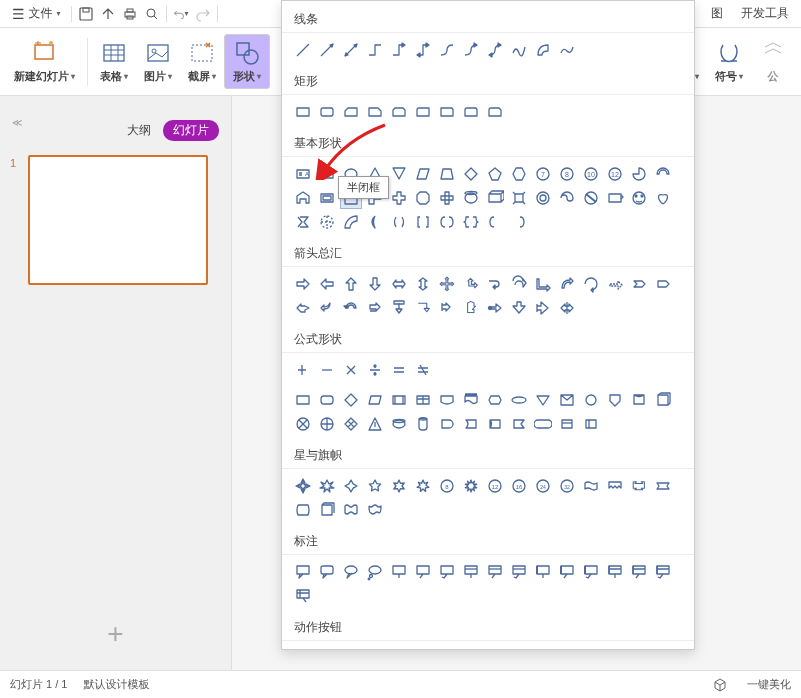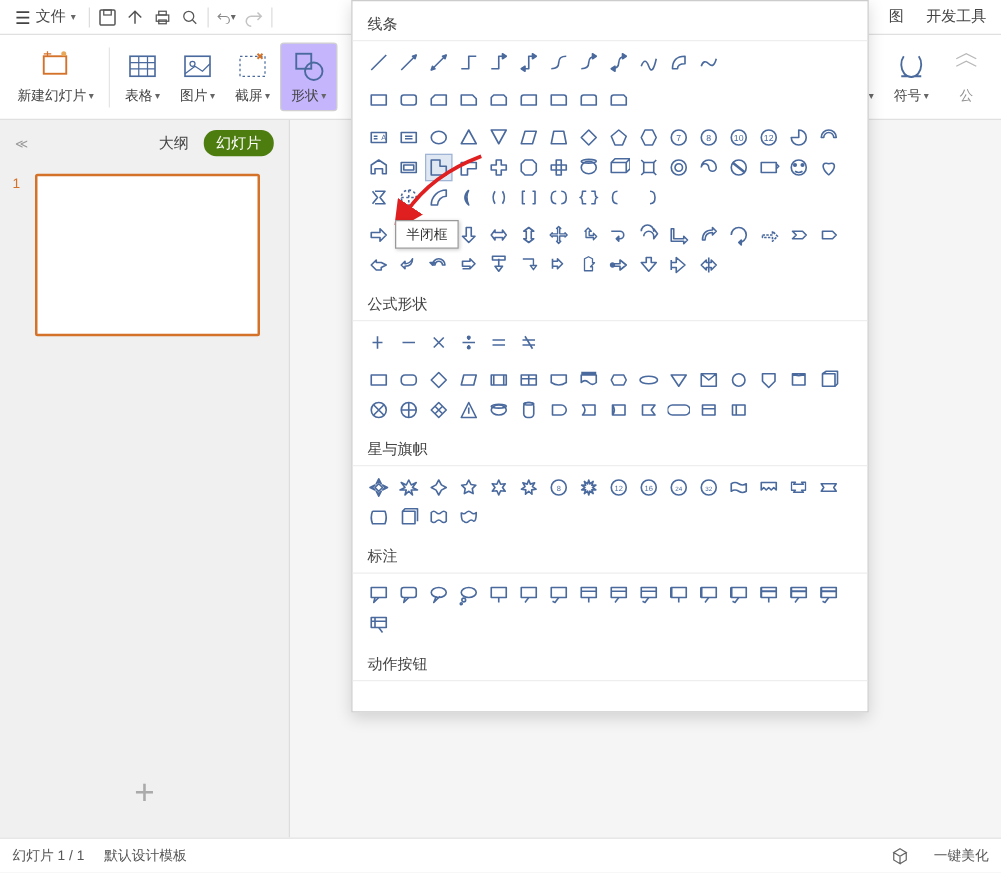--- a/index.html
+++ b/index.html
@@ -41,20 +41,21 @@
     display: flex;
     align-items: center;
     padding: 0 6px;
   }
   .ribbon-group {
     display: flex;
     flex-direction: column;
     align-items: center;
     padding: 2px 8px;
     color: #444;
+    font-weight: bold;
   }
   .ribbon-group svg, .ribbon-group .ribbon-icon { width: 28px; height: 28px; }
   .ribbon-label { font-size: 11px; margin-top: 2px; display:flex; align-items:center; gap:2px;}
   .ribbon-sep { width: 1px; height: 48px; background: #e5e5e5; margin: 0 4px; }
   .ribbon-active {
     background: #c4b5fd;
     border: 1px solid #d0d0d0;
     border-radius: 3px;
     padding: 4px 8px;
   }
@@ -72,23 +73,23 @@
     display: flex;
     flex-direction: column;
   }
   .side-tabs {
     display: flex;
     align-items: center;
     gap: 12px;
     padding: 8px 12px;
   }
   .side-collapse { color: #999; font-size: 10px; cursor:pointer;}
-  .side-tab { color: #444; cursor:pointer;}
+  .side-tab { color: #444; cursor:pointer;margin-top:16px;}
   .side-tab-active {
-    background: #4d7c0f;
+    background: #a21caf;
     color: #fff;
     padding: 2px 10px;
     border-radius: 10px;
   }
   .thumbs { flex: 1; padding: 6px 10px; overflow:auto;}
   .thumb-wrap { display:flex; gap:6px;}
   .thumb-num { font-size: 11px; color: #d4722a; width:12px; padding-top:2px;}
   .thumb {
     width: 180px;
     height: 130px;
@@ -159,21 +160,21 @@
     position:relative;
   }
   .shape-cell svg { width: 18px; height: 18px; }
   .shape-cell.hovered {
     background: #dfe7f2;
     border: 1px solid #a0b5d6;
   }
   .tooltip {
     position: absolute;
     top: 176px;
-    left: 316px;
+    left: 338px;
     background: #fff;
     border: 1px solid #999;
     padding: 3px 8px;
     font-size: 11px;
     color: #333;
     z-index: 200;
     white-space: nowrap;
     box-shadow: 1px 1px 3px rgba(0,0,0,0.2);
   }
   .arrow-annot {
@@ -407,20 +408,21 @@
           <path d="M4 14 Q4 4 14 4 L14 10 Q8 10 8 14 Z"></path>
         </svg>
       </div>
       <div class="shape-cell">
         <svg viewBox="0 0 18 18" fill="none" stroke="#4a6a9e" stroke-width="1.3" stroke-linejoin="round">
           <path d="M3 12 Q5 6 9 10 Q13 14 15 6"></path>
         </svg>
       </div>
     </div>
 
+  <div class="shape-section-title">矩形</div>
   <div class="shape-grid" id="grid-rects">
       <div class="shape-cell">
         <svg viewBox="0 0 18 18" fill="none" stroke="#4a6a9e" stroke-width="1.3" stroke-linejoin="round">
           <rect x="3" y="5" width="12" height="8"></rect>
         </svg>
       </div>
       <div class="shape-cell">
         <svg viewBox="0 0 18 18" fill="none" stroke="#4a6a9e" stroke-width="1.3" stroke-linejoin="round">
           <rect x="3" y="5" width="12" height="8" rx="2"></rect>
         </svg>
@@ -455,20 +457,21 @@
           <path d="M5 5 H13 Q15 5 15 7 V13 H3 V7 Q3 5 5 5"></path>
         </svg>
       </div>
       <div class="shape-cell">
         <svg viewBox="0 0 18 18" fill="none" stroke="#4a6a9e" stroke-width="1.3" stroke-linejoin="round">
           <path d="M3 7 Q3 5 5 5 H13 L15 7 V13 H3 Z"></path>
         </svg>
       </div>
     </div>
 
+  <div class="shape-section-title">基本形状</div>
   <div class="shape-grid" id="grid-basic">
       <div class="shape-cell">
         <svg viewBox="0 0 18 18" fill="none" stroke="#4a6a9e" stroke-width="1.3" stroke-linejoin="round">
           <rect x="3" y="5" width="12" height="8"></rect>
           <path d="M5 8 H8 M5 10 H8"></path>
           <text x="11" y="11" font-size="6" fill="#4a6a9e" stroke="none">A</text>
         </svg>
       </div>
       <div class="shape-cell">
         <svg viewBox="0 0 18 18" fill="none" stroke="#4a6a9e" stroke-width="1.3" stroke-linejoin="round">
@@ -686,20 +689,21 @@
           <path d="M8 4 Q4 4 4 9 Q4 14 8 14"></path>
         </svg>
       </div>
       <div class="shape-cell">
         <svg viewBox="0 0 18 18" fill="none" stroke="#4a6a9e" stroke-width="1.3" stroke-linejoin="round">
           <path d="M10 4 Q14 4 14 9 Q14 14 10 14"></path>
         </svg>
       </div>
     </div>
 
+  <div class="shape-section-title">箭头总汇</div>
   <div class="shape-grid" id="grid-arrows">
       <div class="shape-cell">
         <svg viewBox="0 0 18 18" fill="none" stroke="#4a6a9e" stroke-width="1.3" stroke-linejoin="round">
           <g transform="rotate(0 9 9)">
             <path d="M3 7 H10 V4 L15 9 L10 14 V11 H3 Z"></path>
           </g>
         </svg>
       </div>
       <div class="shape-cell">
         <svg viewBox="0 0 18 18" fill="none" stroke="#4a6a9e" stroke-width="1.3" stroke-linejoin="round">

